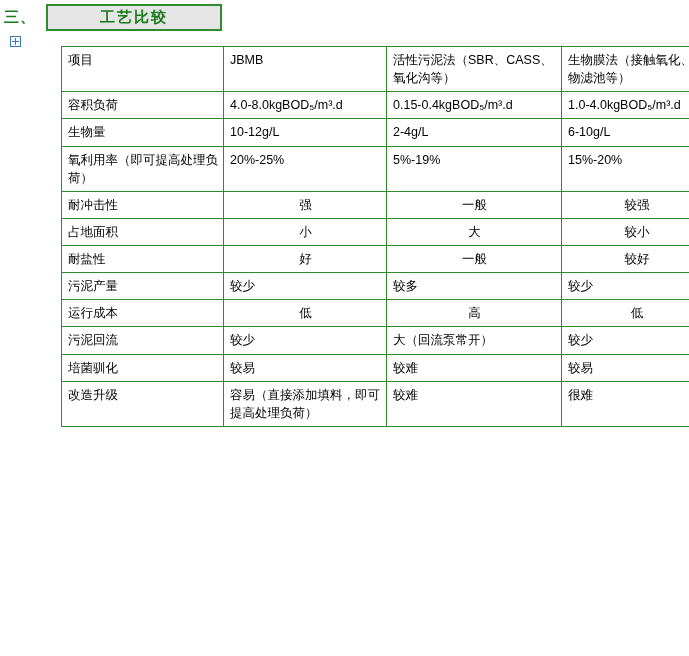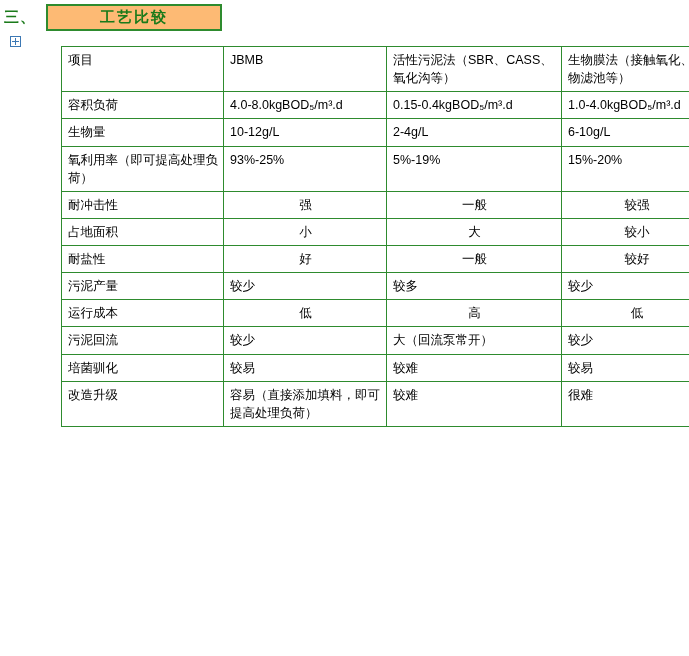--- a/index.html
+++ b/index.html
@@ -26,21 +26,21 @@
   }
   .heading-num {
     font-size: 15px;
     color: #1a7a1a;
     font-weight: bold;
     padding-left: 4px;
     letter-spacing: 1px;
   }
   .heading-box {
     margin-left: 10px;
-    background: #fdba74;
+    background: #e5e5e5;
     border: 2px solid #2e8b2e;
     padding: 2px 26px 2px 26px;
     min-width: 120px;
     text-align: center;
   }
   .heading-box-text {
     font-size: 15px;
     font-weight: bold;
     color: #1a7a1a;
     letter-spacing: 2px;
@@ -133,21 +133,21 @@
           <td>1.0-4.0kgBOD₅/m³.d</td>
         </tr>
         <tr>
           <td>生物量</td>
           <td>10-12g/L</td>
           <td>2-4g/L</td>
           <td>6-10g/L</td>
         </tr>
         <tr>
           <td>氧利用率（即可提高处理负荷）</td>
-          <td>93%-25%</td>
+          <td>20%-25%</td>
           <td>5%-19%</td>
           <td>15%-20%</td>
         </tr>
         <tr>
           <td>耐冲击性</td>
           <td class="cell-center">强</td>
           <td class="cell-center">一般</td>
           <td class="cell-center">较强</td>
         </tr>
         <tr>

